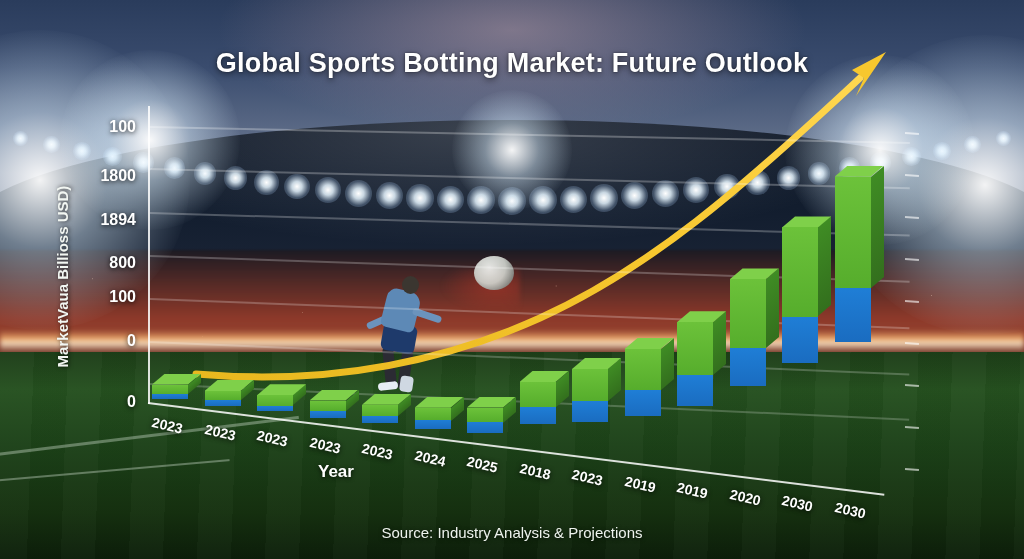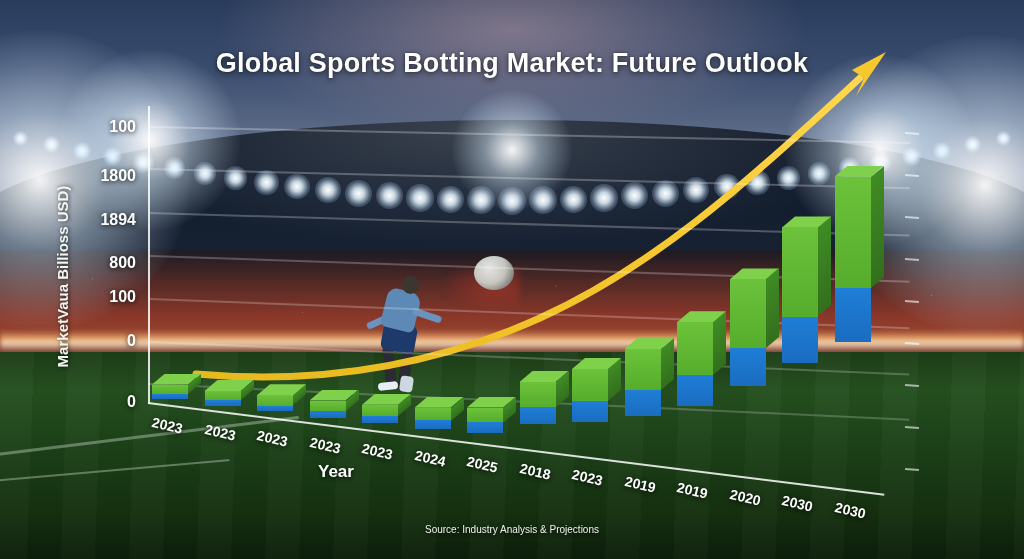--- a/index.html
+++ b/index.html
@@ -95,21 +95,21 @@
 
   
   #chart{position:absolute;left:0;top:0;width:1024px;height:559px;}
   .chart-title{
     position:absolute;left:0;top:48px;width:1024px;text-align:center;
     color:#ffffff;font-size:27px;font-weight:bold;letter-spacing:.2px;
     text-shadow:0 2px 6px rgba(0,0,0,.55), 0 0 2px rgba(0,0,0,.5);
   }
   .source-note{
     position:absolute;left:0;top:524px;width:1024px;text-align:center;
-    color:#eef3ee;font-size:10px;
+    color:#eef3ee;font-size:15px;
     text-shadow:0 1px 4px rgba(0,0,0,.75);
   }
   .y-axis-title{
     position:absolute;left:-48px;top:268px;width:220px;text-align:center;
     transform:rotate(-90deg);transform-origin:center center;
     color:#f2f6f2;font-size:15px;font-weight:bold;
     text-shadow:0 1px 4px rgba(0,0,0,.8);
   }
   .x-axis-title{
     position:absolute;left:318px;top:462px;

